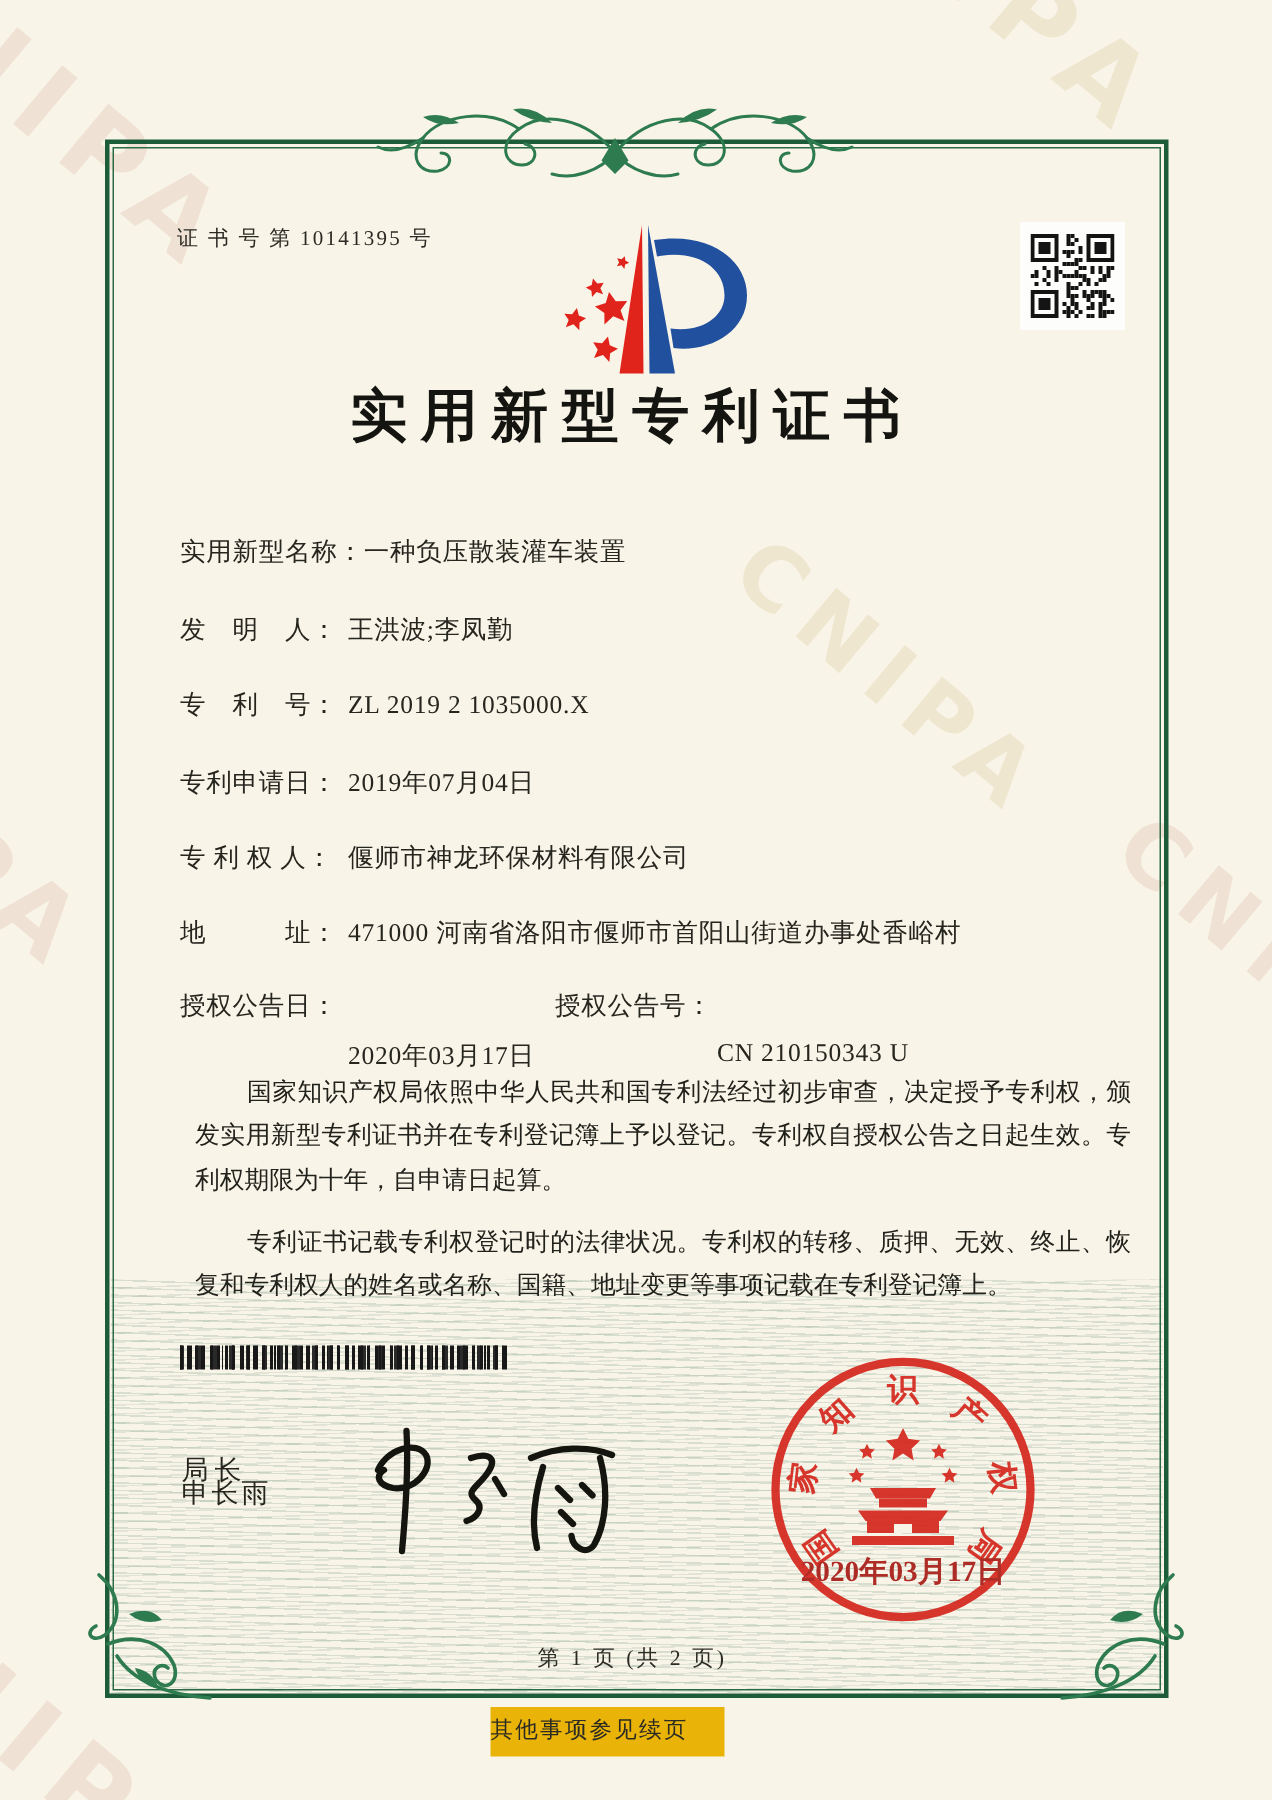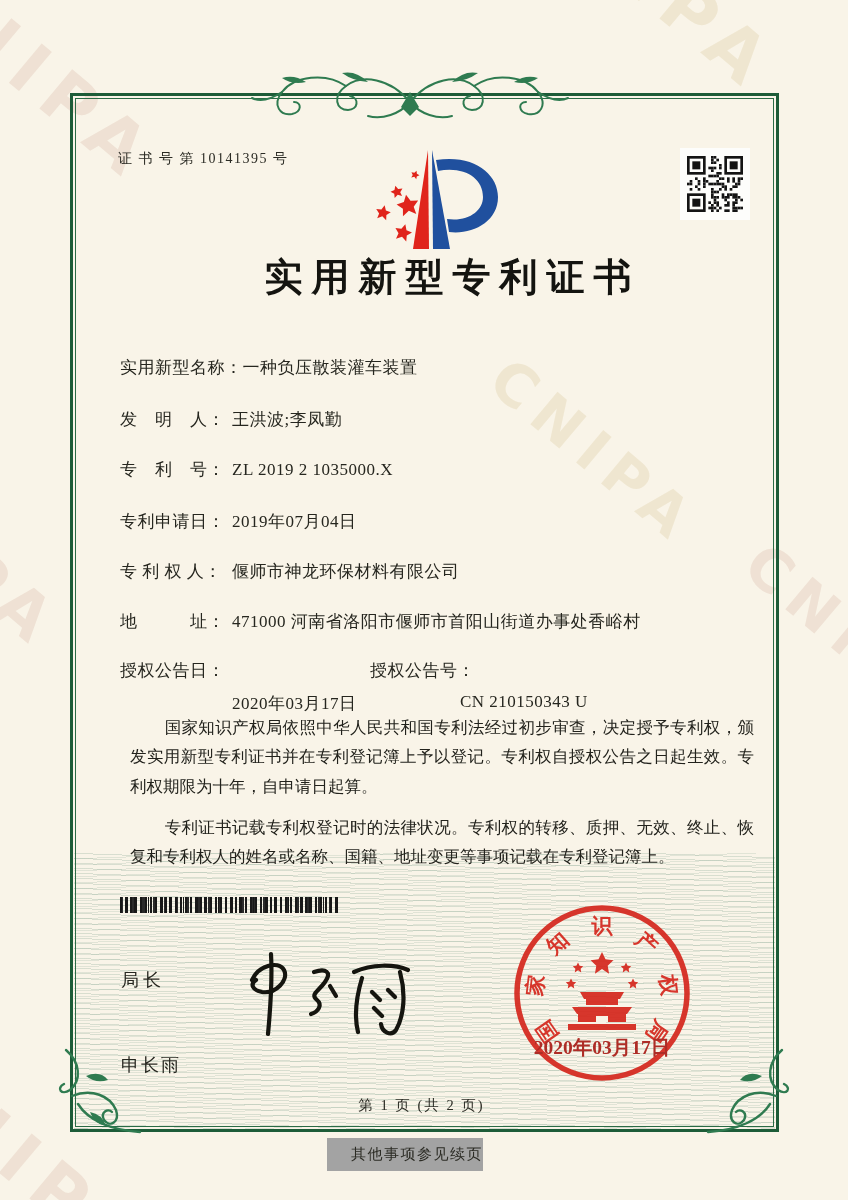--- a/index.html
+++ b/index.html
@@ -43,53 +43,52 @@
   .logo{position:absolute;z-index:4;left:352px;top:144px;width:158px;height:110px;}
   .qr-plate{
     position:absolute;z-index:4;left:680px;top:148px;width:70px;height:72px;
     background:#fdfdfb;
   }
   .qr-plate svg{position:absolute;left:7px;top:8px;width:56px;height:56px;}
   .title{
     position:absolute;z-index:4;left:70px;top:252px;width:703px;
     text-align:center;font-size:38px;font-weight:bold;color:#141410;
     letter-spacing:9px;
-    padding-left:31px;
   }
   .f-row{position:absolute;z-index:4;left:120px;width:644px;font-size:17px;color:#26261f;}
   .f-label{display:inline-block;min-width:112px;letter-spacing:.5px;}
   .f-value{letter-spacing:.5px;margin-top:33px;}
   .f-abs{position:absolute;top:0;}
   .paras{
     position:absolute;z-index:4;left:118px;top:701px;width:648px;
     font-size:16.5px;line-height:1.78;text-align:justify;color:#22221c;
   }
   .paras p{margin:12px;text-indent:2.1em;font-family:Liberation Serif, serif;}
   .barcode{
     position:absolute;z-index:4;left:120px;top:897px;width:218px;height:16px;
     background-image:
       repeating-linear-gradient(90deg,#181818 0 2px,transparent 2px 5px),
       repeating-linear-gradient(90deg,#181818 0 1px,transparent 1px 7px),
       repeating-linear-gradient(90deg,#2a2a2a 0 3px,transparent 3px 11px);
   }
   .director-title{position:absolute;z-index:4;left:121px;top:968px;font-size:18px;letter-spacing:4px;}
-  .director-name{position:absolute;z-index:4;left:121px;top:1053px;font-size:18px;letter-spacing:2px;}
+  .director-name{position:absolute;z-index:4;left:121px;top:983px;font-size:18px;letter-spacing:2px;}
   .signature{position:absolute;z-index:4;left:238px;top:942px;width:210px;height:100px;}
   .seal{position:absolute;z-index:4;left:510px;top:901px;width:184px;height:184px;opacity:.93;}
   .seal-date{
     position:absolute;z-index:5;left:520px;top:1034px;width:164px;text-align:center;
     font-size:19.5px;color:#ae2c26;font-weight:bold;letter-spacing:0;
   }
   .page-num{
     position:absolute;z-index:4;left:70px;top:1096px;width:703px;text-align:center;
     font-size:14.5px;letter-spacing:2px;color:#2b2b24;
   }
   .cont-box{
     position:absolute;z-index:4;left:327px;top:1138px;width:156px;height:33px;
-    background:#a3a3a3;text-align:right;line-height:33px;
+    background:#eab308;text-align:left;line-height:33px;
     font-size:15px;letter-spacing:1.5px;color:#2b2b24;
   }
 </style>
 </head>
 <body>
 
 <svg width="0" height="0" style="position:absolute" aria-hidden="true">
   <defs>
     <path id="star" d="M0,-10L2.94,-4.05L9.51,-3.09L4.76,1.55L5.88,8.09L0,4.2L-5.88,8.09L-4.76,1.55L-9.51,-3.09L-2.94,-4.05Z"></path>
   </defs>
@@ -294,21 +293,21 @@
 <div class="f-row" style="top:560px">
   <span class="f-label">专 利 权 人：</span><span class="f-value">偃师市神龙环保材料有限公司</span>
 </div>
 <div class="f-row" style="top:610px">
   <span class="f-label">地　　　址：</span><span class="f-value">471000 河南省洛阳市偃师市首阳山街道办事处香峪村</span>
 </div>
 <div class="f-row" style="top:659px;height:22px;">
   <span class="f-abs f-label" style="left:0">授权公告日：</span>
   <span class="f-abs f-value" style="left:112px">2020年03月17日</span>
   <span class="f-abs f-label" style="left:250px;min-width:0">授权公告号：</span>
-  <span class="f-abs f-value" style="left:340px">CN 210150343 U</span>
+  <span class="f-abs f-value" style="left:358px">CN 210150343 U</span>
 </div>
 
 <div class="paras">
   <p>国家知识产权局依照中华人民共和国专利法经过初步审查，决定授予专利权，颁发实用新型专利证书并在专利登记簿上予以登记。专利权自授权公告之日起生效。专利权期限为十年，自申请日起算。</p>
   <p>专利证书记载专利权登记时的法律状况。专利权的转移、质押、无效、终止、恢复和专利权人的姓名或名称、国籍、地址变更等事项记载在专利登记簿上。</p>
 </div>
 
 <div class="barcode"></div>
 
 <div class="director-title">局长</div>

